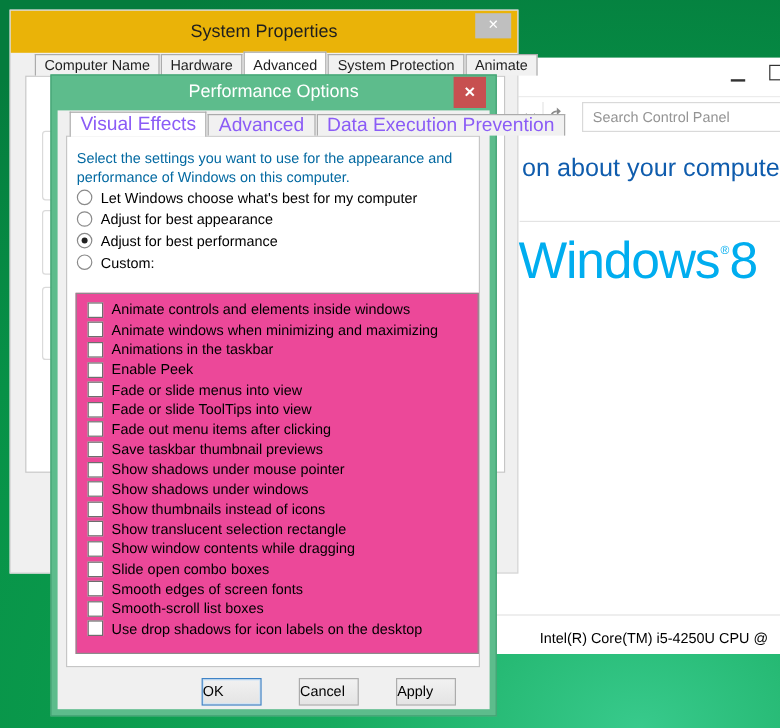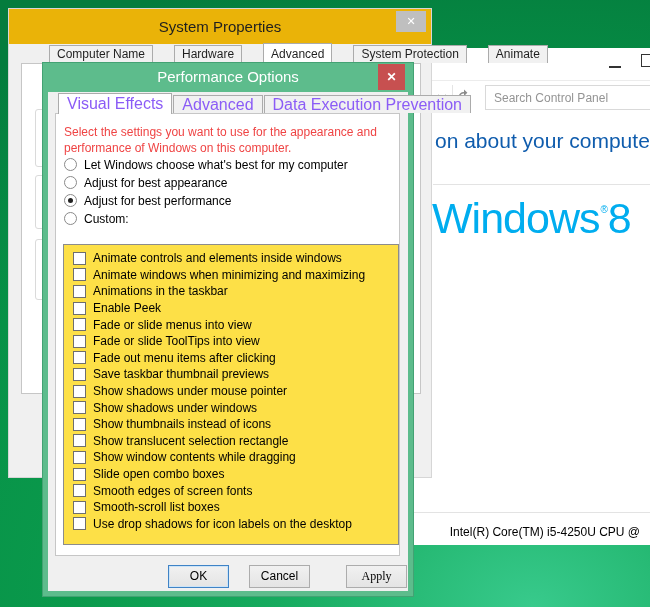--- a/index.html
+++ b/index.html
@@ -35,58 +35,58 @@
   
   .sp-window { position:absolute; left:8px; top:8px; width:424px; height:470px;
     background:#f0f0f0; border:1px solid #d6d6d6; z-index:2; }
   .sp-titlebar { position:absolute; left:0; top:0; width:100%; height:35px; background:#eab308; }
   .sp-title { position:absolute; left:0; top:9px; width:100%; text-align:center; font-size:15px; color:#1f1f1f; }
   .sp-close { position:absolute; left:387px; top:2px; width:30px; height:21px; background:#bfbfbf;
     color:#ffffff; font-size:11px; text-align:center; line-height:21px; cursor:default; }
   .sp-tabstrip { position:absolute; left:12px; top:35px; height:19px; display:flex; align-items:flex-end;
     padding-left:8px; z-index:3; }
   .sp-tabstrip .tab { height:18px; line-height:17px; padding:0 7px; font-size:12px; color:#1f1f1f;
-    background:#f1f1f1; border:1px solid #ababab; border-bottom:none; margin-right:1px; white-space:nowrap;margin-left:20px; }
+    background:#f1f1f1; border:1px solid #ababab; border-bottom:none; margin-right:1px; white-space:nowrap; }
   .sp-tabstrip .tab.selected { height:21px; line-height:20px; background:#ffffff; margin-bottom:-1px; position:relative; z-index:4; }
   .sp-tabpage { position:absolute; left:12px; top:54px; width:400px; height:331px;
     background:#ffffff; border:1px solid #c6c6c6; }
   .sp-group { position:absolute; left:13px; width:370px; border:1px solid #dadada; border-radius:3px; }
 
   
   .po-window { position:absolute; left:42px; top:62px; width:372px; height:535px;
     background:#5dbc8c; border:1px solid #43a273; z-index:5; }
   .po-title { position:absolute; left:0; top:5px; width:100%; text-align:center; font-size:15px; color:#ffffff; }
   .po-close { position:absolute; left:335px; top:1px; width:27px; height:26px; background:#c75050;
     color:#ffffff; font-size:12px; font-weight:bold; text-align:center; line-height:26px; cursor:default; }
   .po-content { position:absolute; left:5px; top:29px; width:360px; height:499px; background:#f0f0f0; }
   .po-tabstrip { position:absolute; left:7px; top:0; height:21px; display:flex; align-items:flex-end;
     padding-left:3px; z-index:3; }
   .po-tabstrip .tab { height:18px; line-height:17px; padding:0 8px; font-size:16px; color:#8b5cf6;
     background:#f1f1f1; border:1px solid #ababab; border-bottom:none; margin-right:1px; white-space:nowrap; }
   .po-tabstrip .tab.selected { height:21px; line-height:20px; background:#ffffff; margin-bottom:-1px; position:relative; z-index:4; }
   .po-tabpage { position:absolute; left:7px; top:21px; width:345px; height:443px;
     background:#ffffff; border:1px solid #c6c6c6; }
-  .po-desc { position:absolute; left:8px; top:10px; width:326px; font-size:12px; line-height:16px; color:#ef4444; }
+  .po-desc { position:absolute; left:8px; top:10px; width:326px; font-size:12px; line-height:16px; color:#0369a1; }
   .po-radios { position:absolute; left:8px; top:44px; }
   .radio-row { display:flex; height:18px; cursor:default; }
   .radio-circle { width:13px; height:13px; border:1px solid #8a8a8a; border-radius:50%; background:#fff;
     margin-right:7px; position:relative; flex:none; }
   .radio-row.selected .radio-circle::after { content:""; position:absolute; left:3px; top:3px; width:5px; height:5px;
     border-radius:50%; background:#222; }
   .radio-label { font-size:12px; color:#000; white-space:nowrap; }
   .po-listbox { position:absolute; left:7px; top:130px; width:336px; height:301px;
-    background:#fde047; border:1px solid #8c8c8c; padding-top:5px; overflow:hidden; }
+    background:#ec4899; border:1px solid #8c8c8c; padding-top:5px; overflow:hidden; }
   .check-row { display:flex; align-items:center; height:16.6px; padding-left:9px; cursor:default; }
   .check-box { width:13px; height:13px; border:1px solid #6e6e6e; background:#fff; margin-right:7px; flex:none; }
   .check-label { font-size:12px; color:#000; white-space:nowrap; }
-  .po-btn { position:absolute; top:473px; width:61px; height:23px; background:linear-gradient(#f1f1f1,#e4e4e4);
+  .po-btn { position:absolute; top:473px; width:50px; height:23px; background:linear-gradient(#f1f1f1,#e4e4e4);
     border:1px solid #acacac; font-family:"Liberation Sans",sans-serif; font-size:12px; color:#000;
-    text-align:center; line-height:21px; cursor:default; }
+    text-align:left; line-height:21px; cursor:default; }
   .po-btn.default { border:1px solid #3f83c6; box-shadow:0 0 0 1px #cde4f7 inset; }
-  .btn-ok { left:120px; } .btn-cancel { left:201px; } .btn-apply { left:298px;font-family:Liberation Serif, serif; }
+  .btn-ok { left:120px; } .btn-cancel { left:201px; } .btn-apply { left:282px; }
 </style>
 </head>
 <body>
 
 <div class="cp-window">
   <div class="cp-minimize"></div>
   <div class="cp-maximize"></div>
   <div class="cp-toolbar-line"></div>
   <div class="cp-chevron">
     <svg width="16" height="18" viewBox="0 0 16 18">

